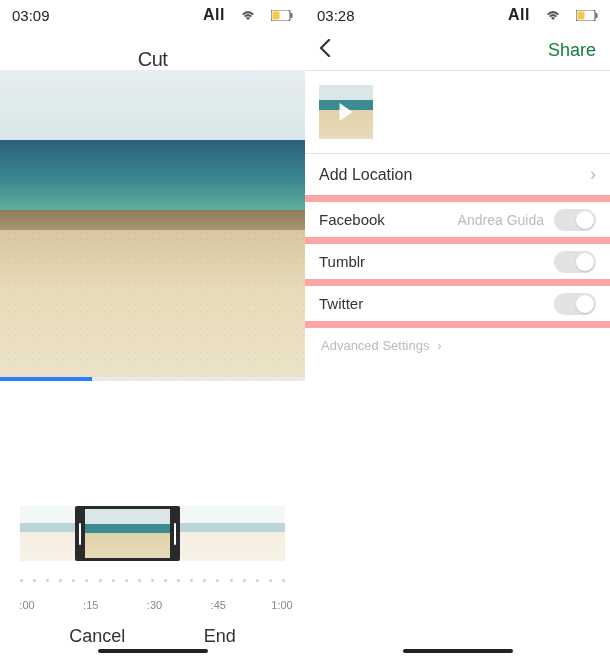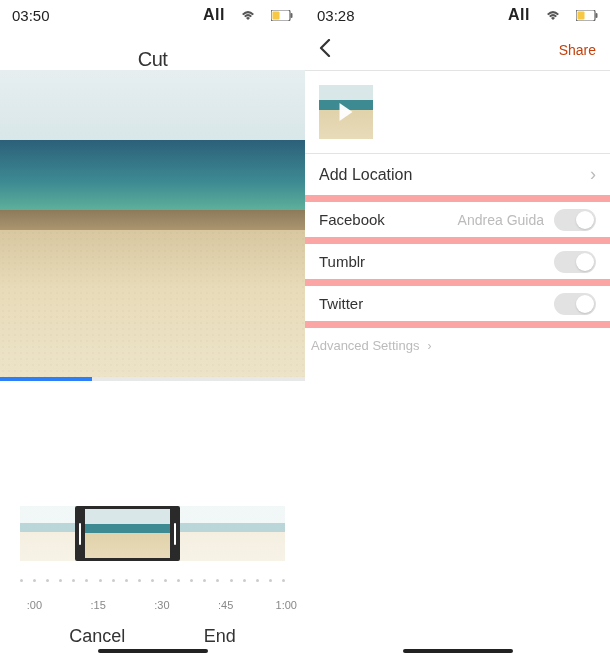--- a/index.html
+++ b/index.html
@@ -63,22 +63,22 @@
     .back-btn {
       position: absolute;
       left: 14px;
       font-size: 22px;
       color: #333;
       z-index: 2;
     }
     .share-btn {
       position: absolute;
       right: 14px;
-      font-size: 14px;
-      color: #c2410c;
+      font-size: 18px;
+      color: #15803d;
       z-index: 2;
     }
     .hr {
       height: 1px;
       background: #e3e3e3;
     }
     
     .video-area {
       width: 305px;
       height: 307px;
@@ -169,21 +169,21 @@
     }
     .tick-dots span { width: 3px; height: 3px; background: #ccc; border-radius: 50%; display: block; }
     .tick-labels {
       display: flex;
       justify-content: space-between;
       font-size: 11px;
       color: #888;
       margin-top: 10px;
       padding: 0 8px 0 12px;
     }
-    .tick-labels span { width: 30px; text-align: right; }
+    .tick-labels span { width: 30px; text-align: center; }
     .bottom-row {
       position: absolute;
       bottom: 12px;
       left: 0; right: 0;
       display: flex;
       justify-content: space-around;
       padding: 0 30px;
       text-align: right;
     }
     .bottom-row .btn {
@@ -266,36 +266,36 @@
       position: absolute;
       right: 2px;
       top: 2px;
       width: 18px;
       height: 18px;
       background: #fff;
       border-radius: 50%;
       box-shadow: 0 1px 2px rgba(0,0,0,0.15);
     }
     .advanced {
-      padding: 10px 6px;
+      padding: 10px 16px;
       font-size: 13px;
       color: #bbb;
     }
     .advanced .chev-sm {
       margin-left: 8px;
       font-size: 12px;
     }
   </style>
 </head>
 <body>
 
 <div class="screen">
 
   <div class="status-bar">
-    <span>03:50</span>
+    <span>03:09</span>
     <div class="status-right">
       <span class="network-label">All</span>
       <span>
         <svg width="14" height="11" viewBox="0 0 14 11">
             <path d="M7 10 L5 8 Q7 6 9 8 Z M3 6 Q7 2 11 6 L9.5 7.3 Q7 5 4.5 7.3 Z M1 4 Q7 -2 13 4 L11.5 5.3 Q7 1 2.5 5.3 Z" fill="#555"></path>
           </svg>
       </span>
       <span class="battery-icon">
         <svg width="22" height="11" viewBox="0 0 22 11">
             <rect x="0" y="0" width="19" height="11" rx="2" fill="none" stroke="#666" stroke-width="1.2"></rect>

